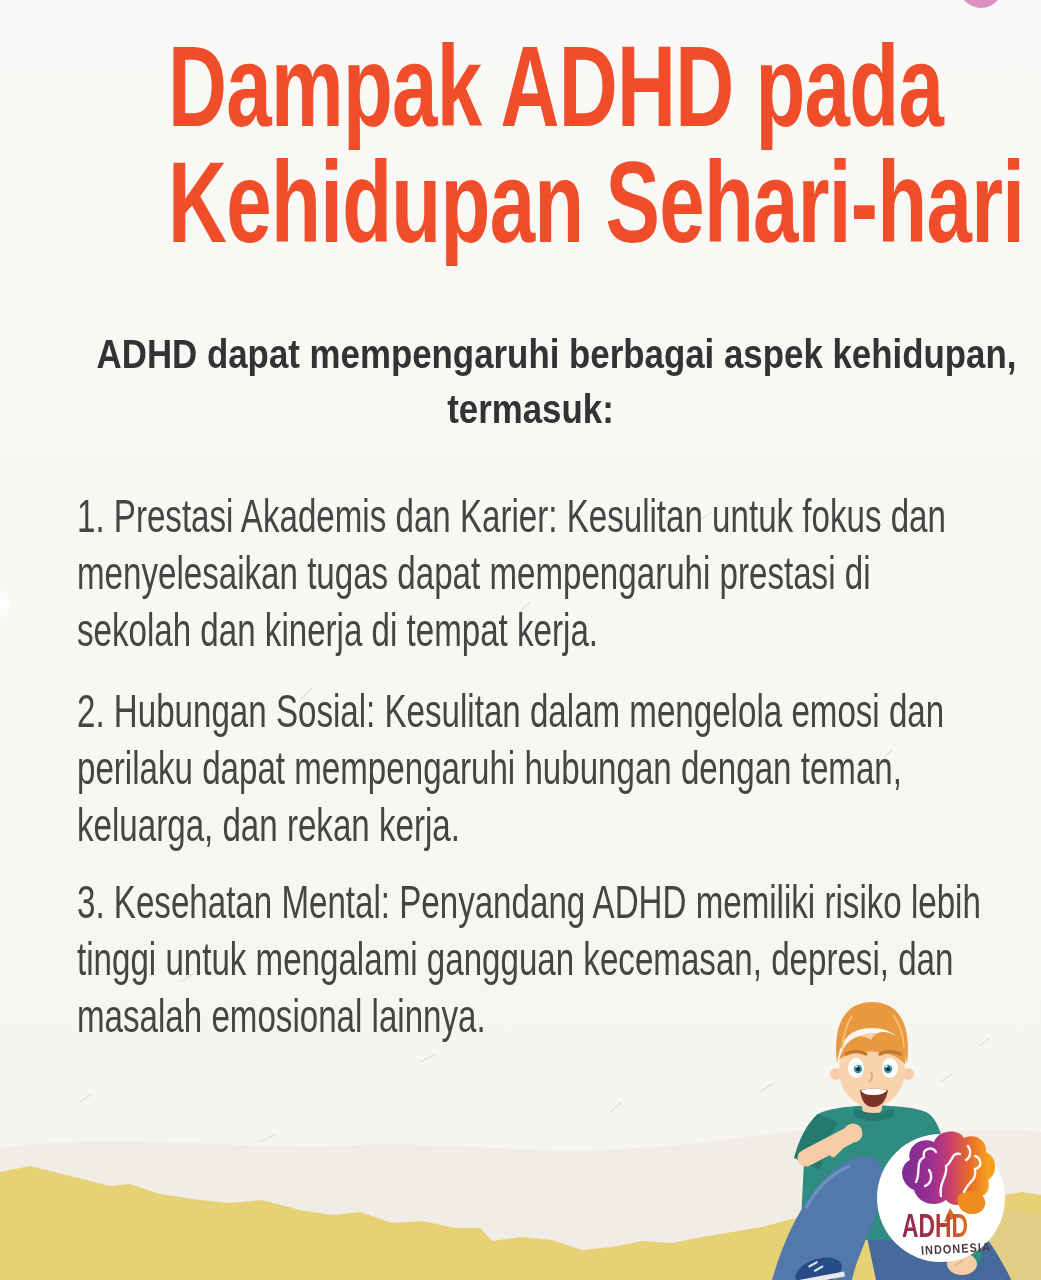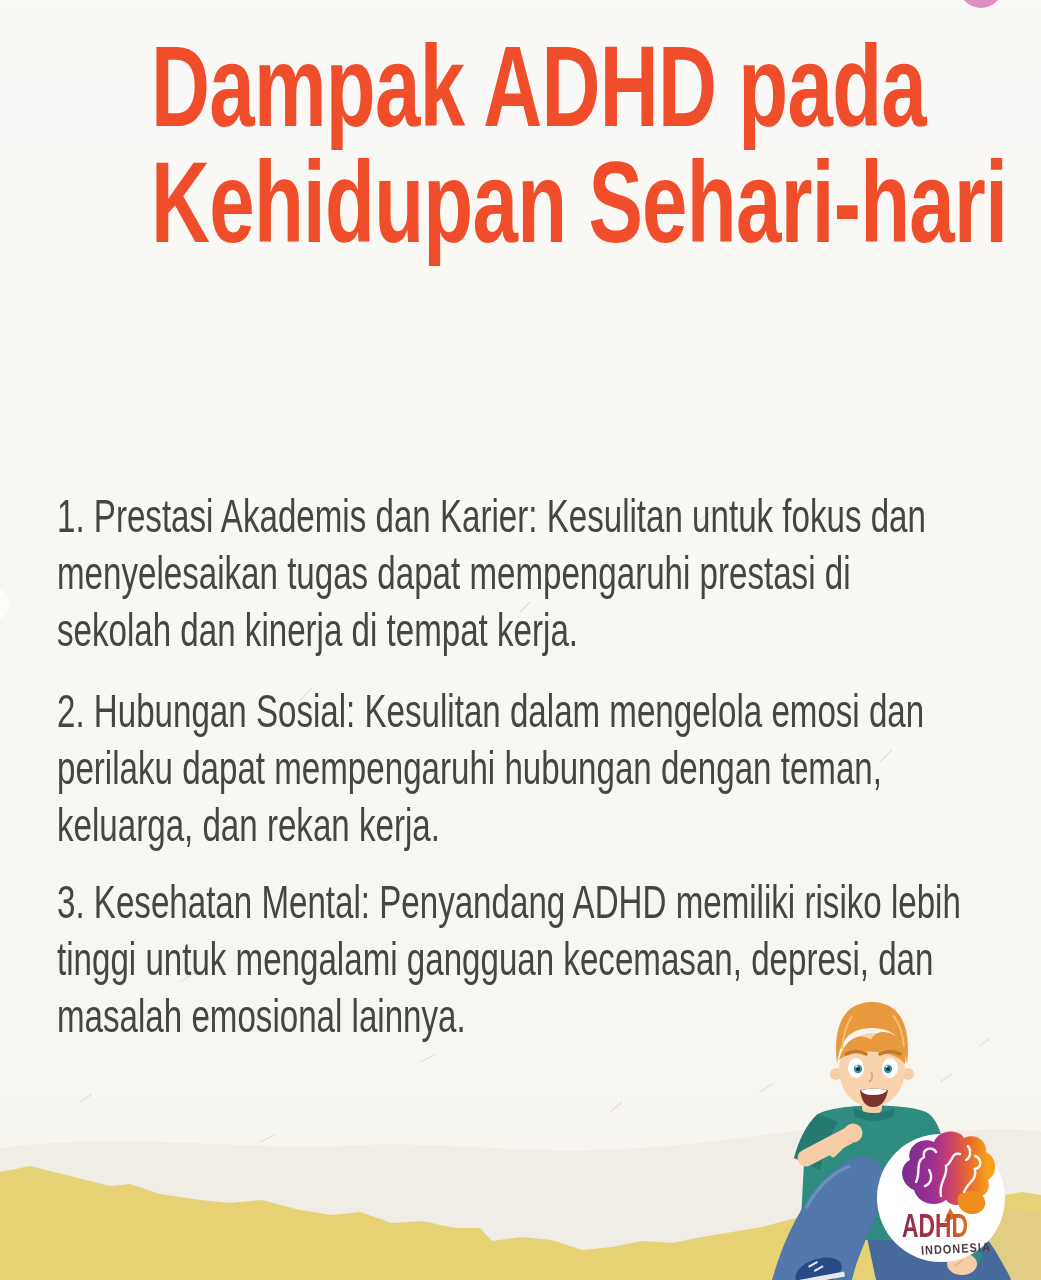--- a/index.html
+++ b/index.html
@@ -11,21 +11,21 @@
   }
   .page {
     position: relative;
     width: 1041px; height: 1280px;
     background: linear-gradient(180deg, #FAF9F7 0%, #F8F7F2 55%, #F6F4EF 100%);
   }
   .scene {
     position: absolute; inset: 0;
     z-index: 1;
   }
-  .textlayer { position: absolute; inset: 0; z-index: 2; pointer-events: none; }
+  .textlayer { position: absolute; inset: 0; z-index: 2; pointer-events: none; margin-left: 20px; }
 
   .title {
     position: absolute; top: 28px; left: 0; width: 100%;
     text-align: center;
     color: #F04E2B;
     font-weight: bold;
     font-size: 115px;
     line-height: 116px;
     letter-spacing: -1px;
   }
@@ -178,20 +178,24 @@
     </g>
   </svg>
 
   <div class="textlayer">
 
     <div class="title">
       <div class="tline">Dampak ADHD pada</div>
       <div class="tline">Kehidupan Sehari-hari</div>
     </div>
 
+    <div class="subtitle">
+      <div class="sline">ADHD dapat mempengaruhi berbagai aspek kehidupan,</div>
+      <div class="sline">termasuk:</div>
+    </div>
 
     <div class="para para1">
       <div class="pline">1. Prestasi Akademis dan Karier: Kesulitan untuk fokus dan</div>
       <div class="pline">menyelesaikan tugas dapat mempengaruhi prestasi di</div>
       <div class="pline">sekolah dan kinerja di tempat kerja.</div>
     </div>
 
     <div class="para para2">
       <div class="pline">2. Hubungan Sosial: Kesulitan dalam mengelola emosi dan</div>
       <div class="pline">perilaku dapat mempengaruhi hubungan dengan teman,</div>

